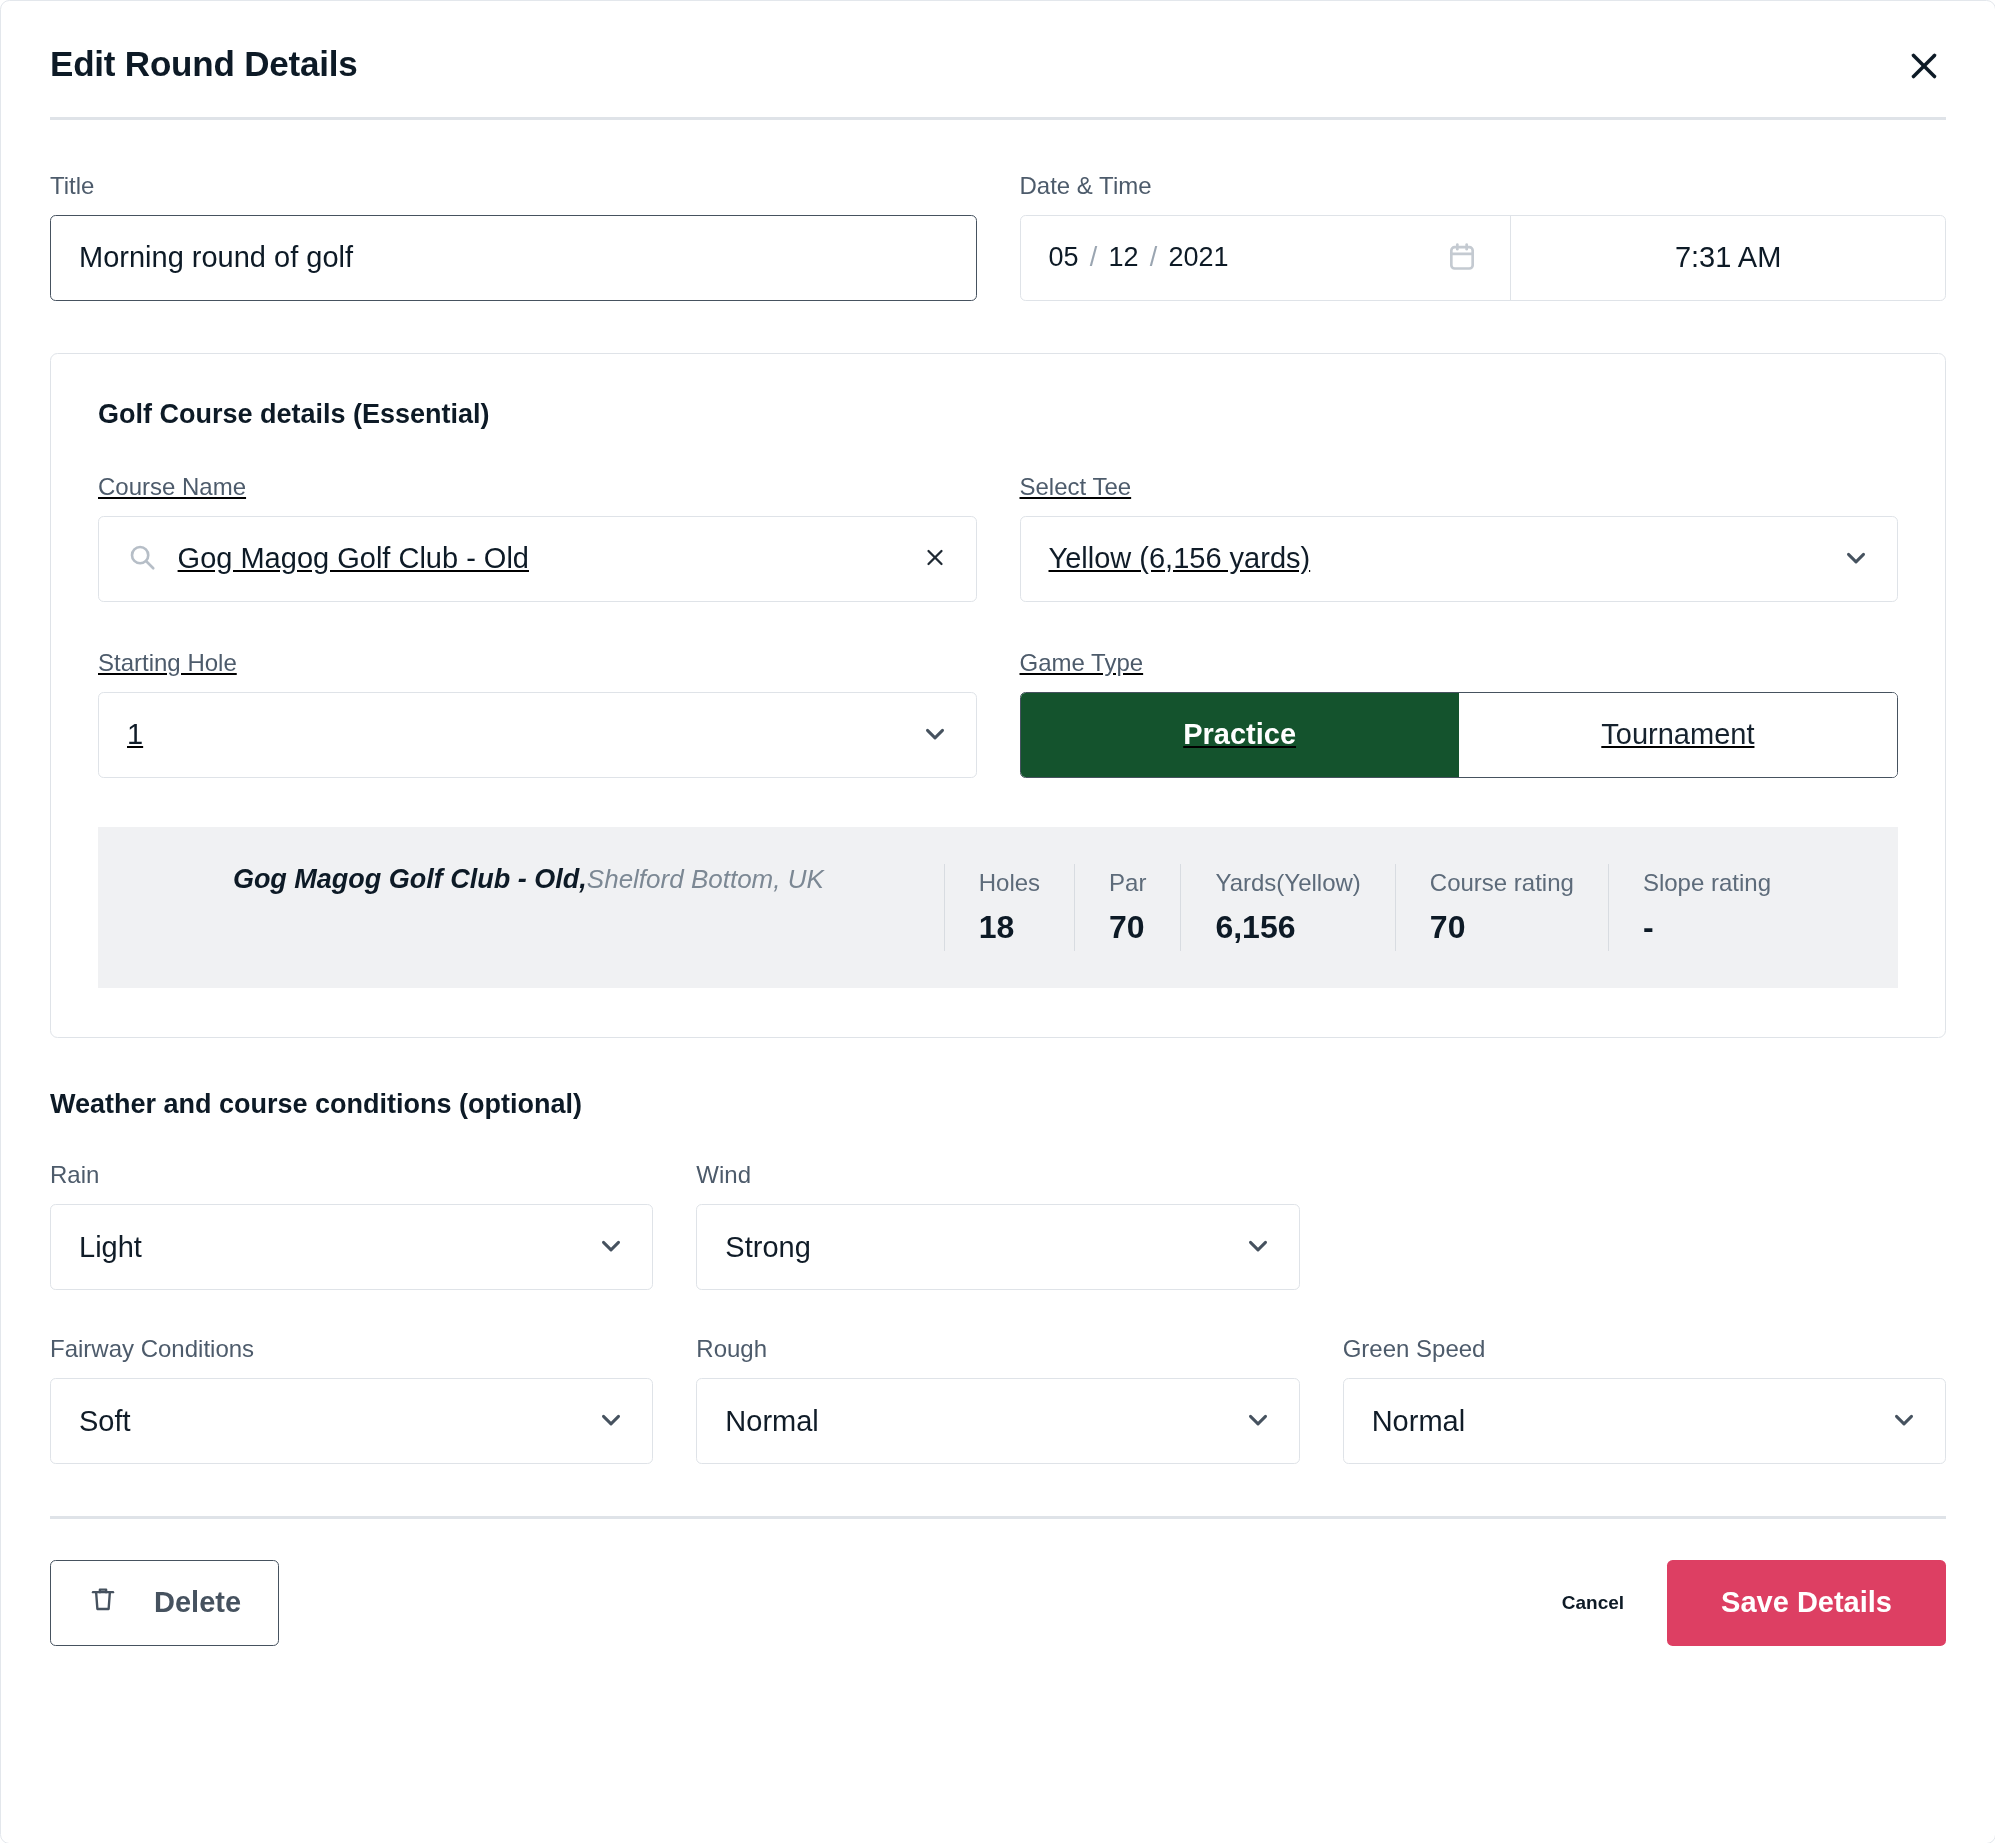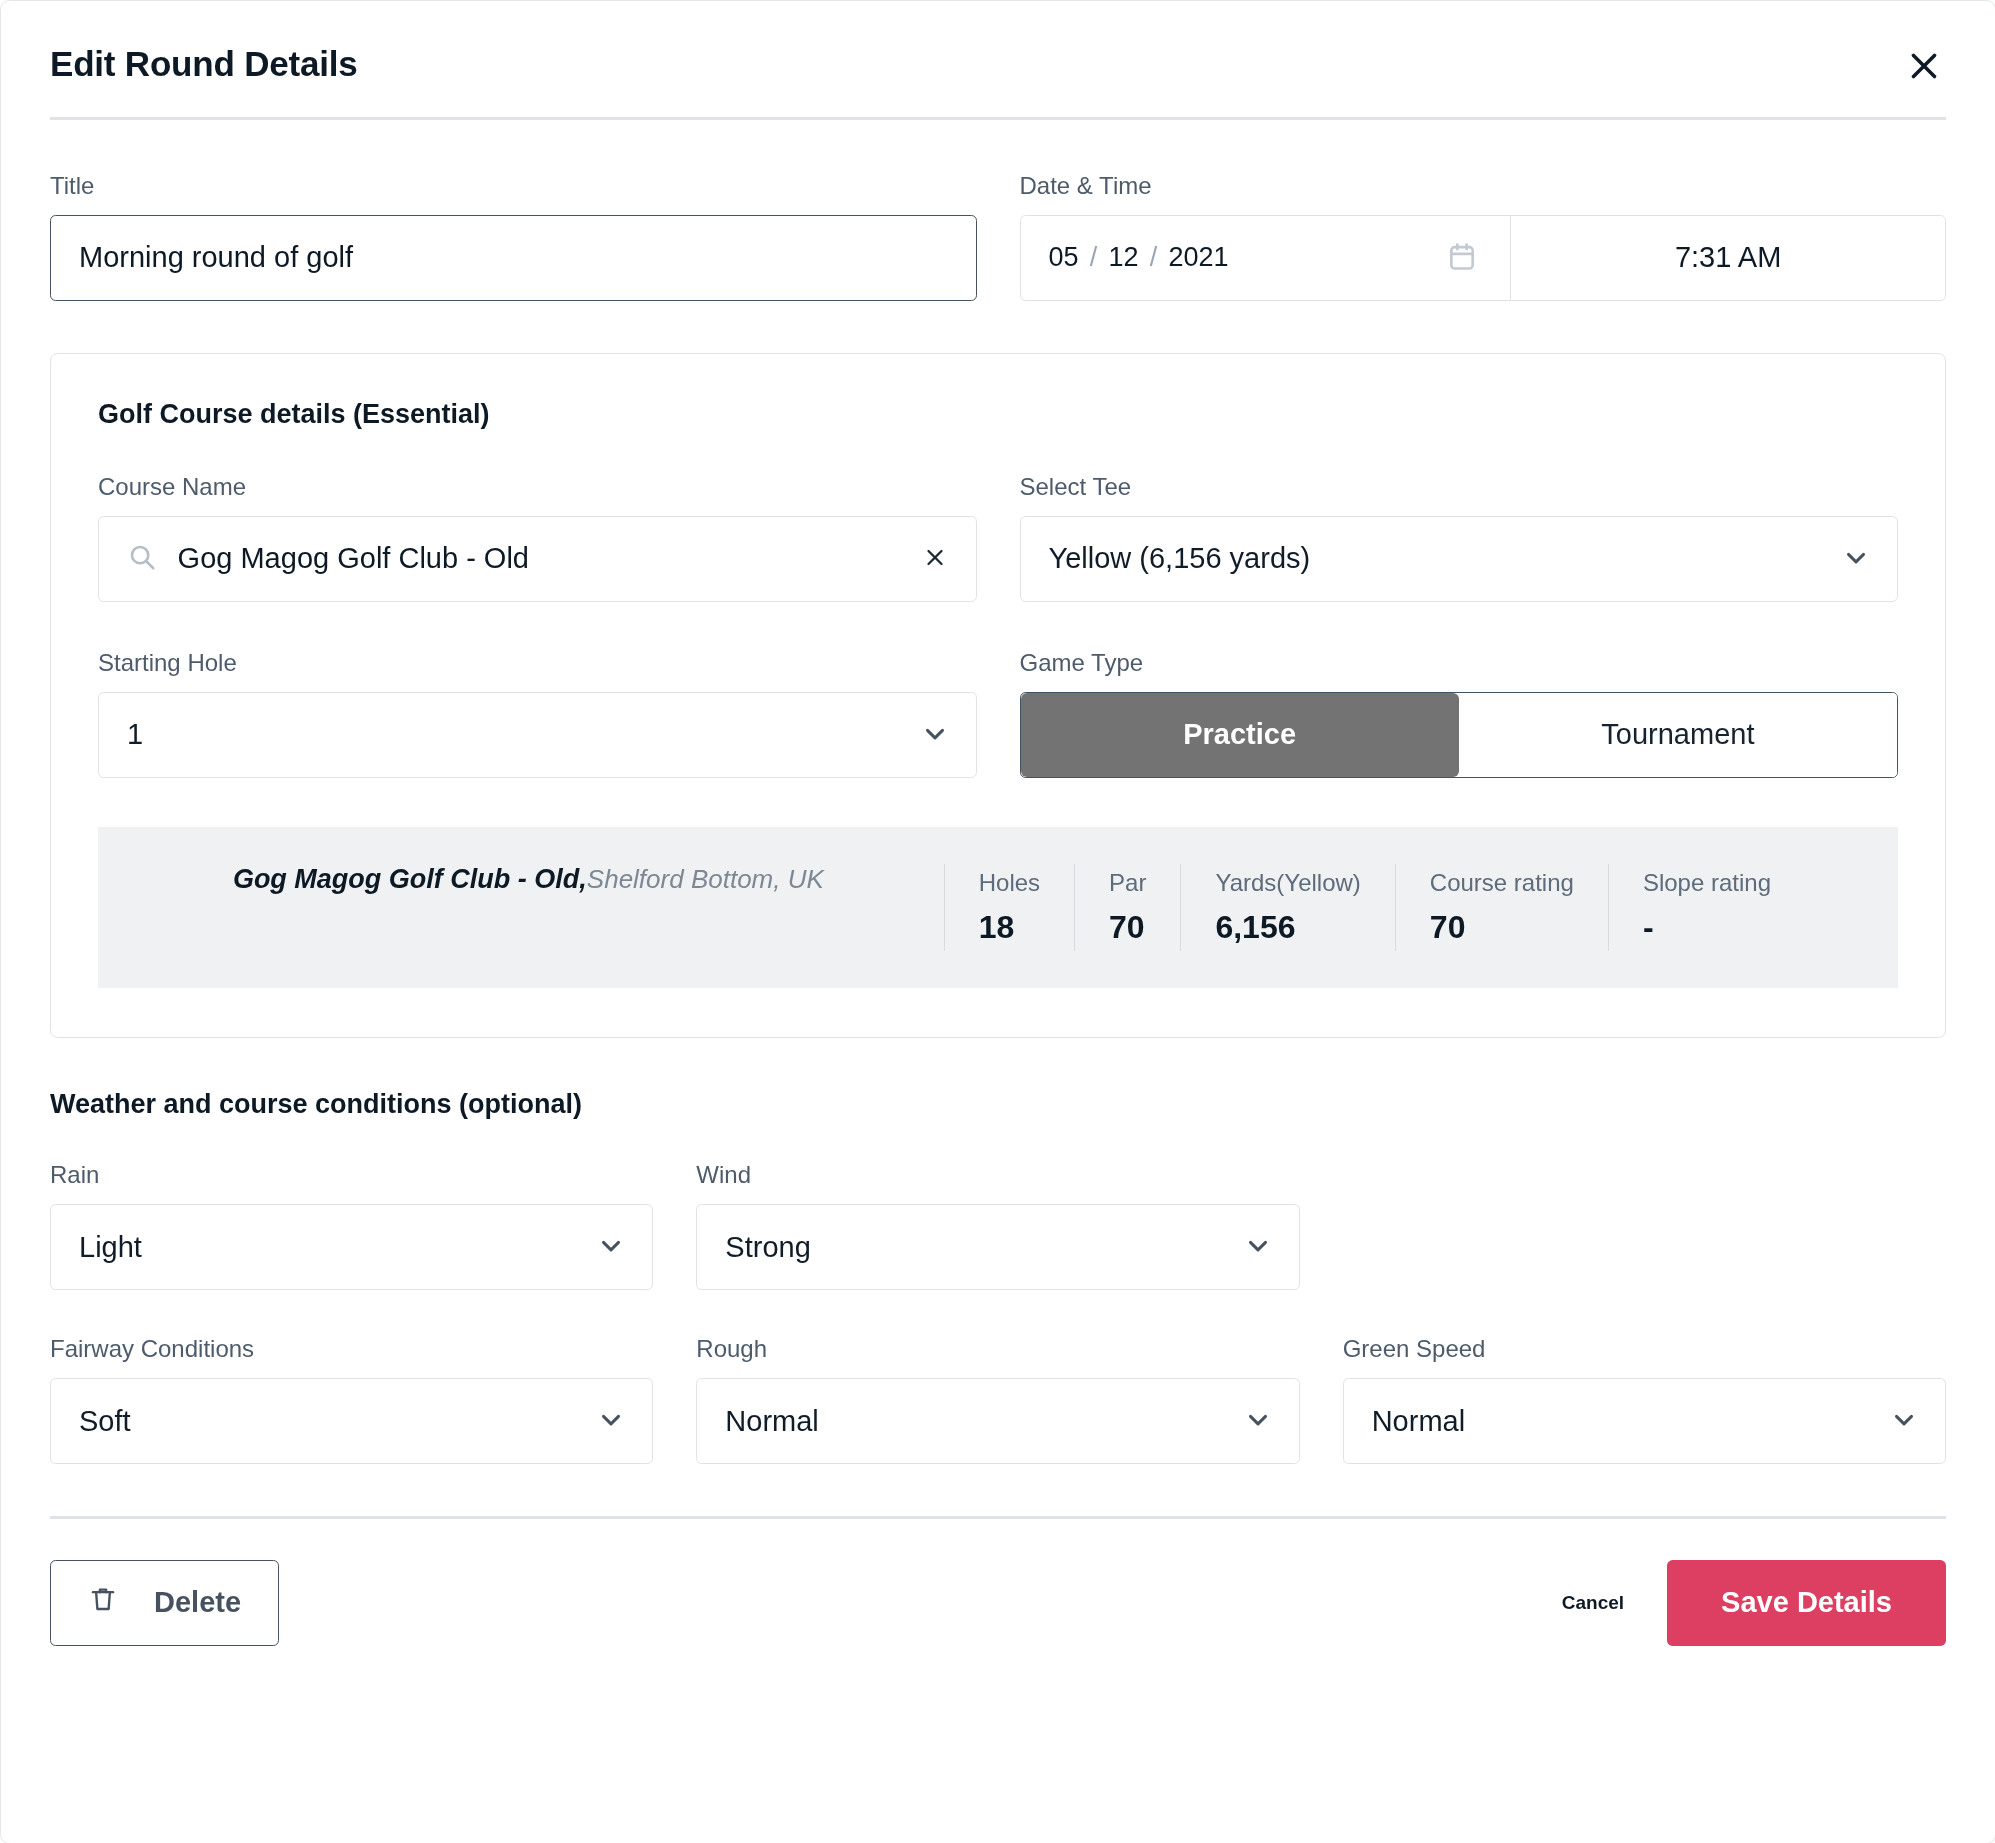--- a/index.html
+++ b/index.html
@@ -149,20 +149,21 @@
   }
   .card-title {
     font-size: 27px;
     font-weight: bold;
     color: #0d1a26;
     margin-bottom: 43px;
   }
   .card-row {
     display: flex;
     gap: 43px;
+    text-decoration: underline;
   }
   .card-row + .card-row { margin-top: 47px; }
   .card-col { flex: 1; min-width: 0; }
 
   .search-input-wrap {
     position: relative;
     width: 100%;
     height: 86px;
     border: 1.9px solid #dfe3e8;
     border-radius: 5.6px;
@@ -202,24 +203,23 @@
     align-items: center;
     justify-content: center;
     font-size: 29px;
     font-family: "Liberation Sans", sans-serif;
     background: #ffffff;
     color: #16222e;
     border: none;
     cursor: pointer;
   }
   .seg-btn.active {
-    background: #737373;
+    background: #14532d;
     color: #ffffff;
     font-weight: bold;
-    border-radius: 6px;
   }
 
   
   .summary {
     margin-top: 49px;
     background: #f0f1f3;
     display: flex;
     align-items: stretch;
     padding: 37px 43px;
   }

